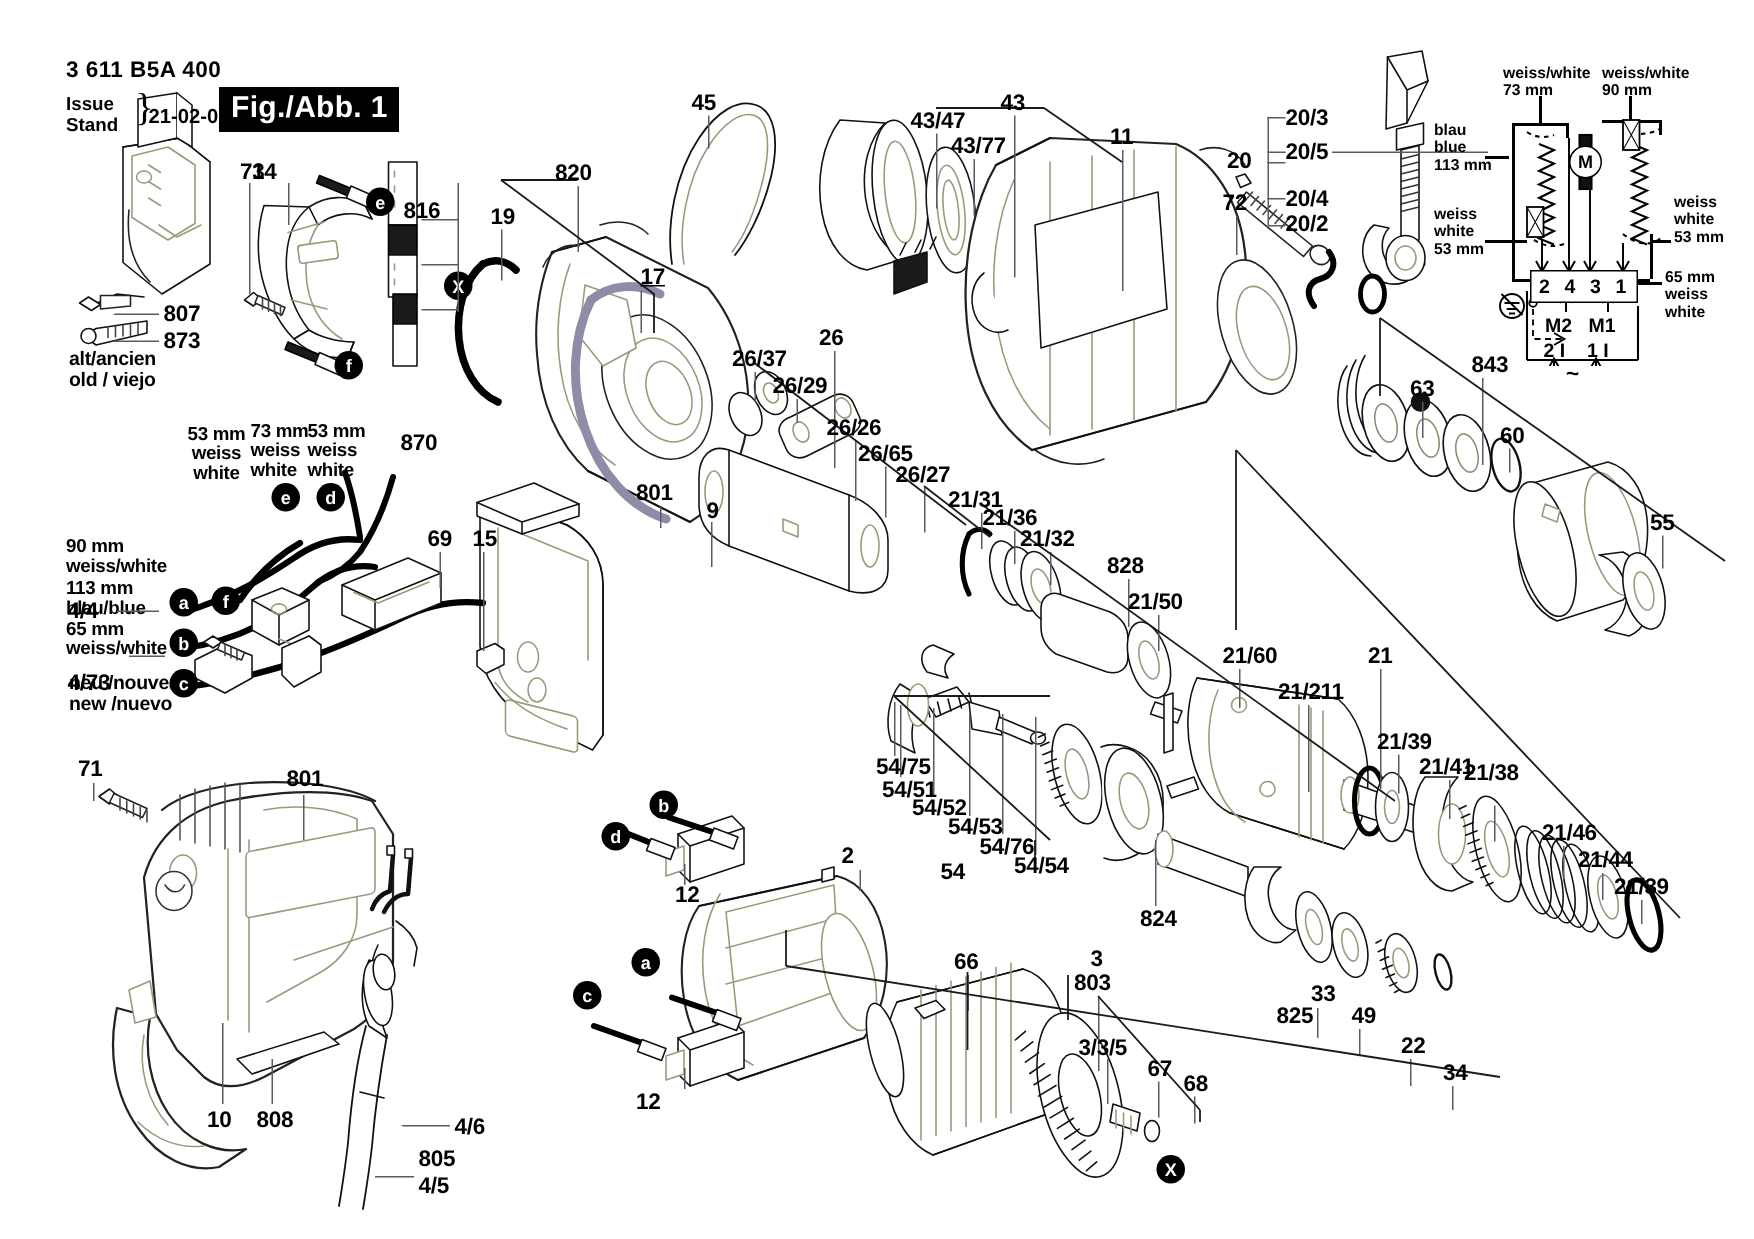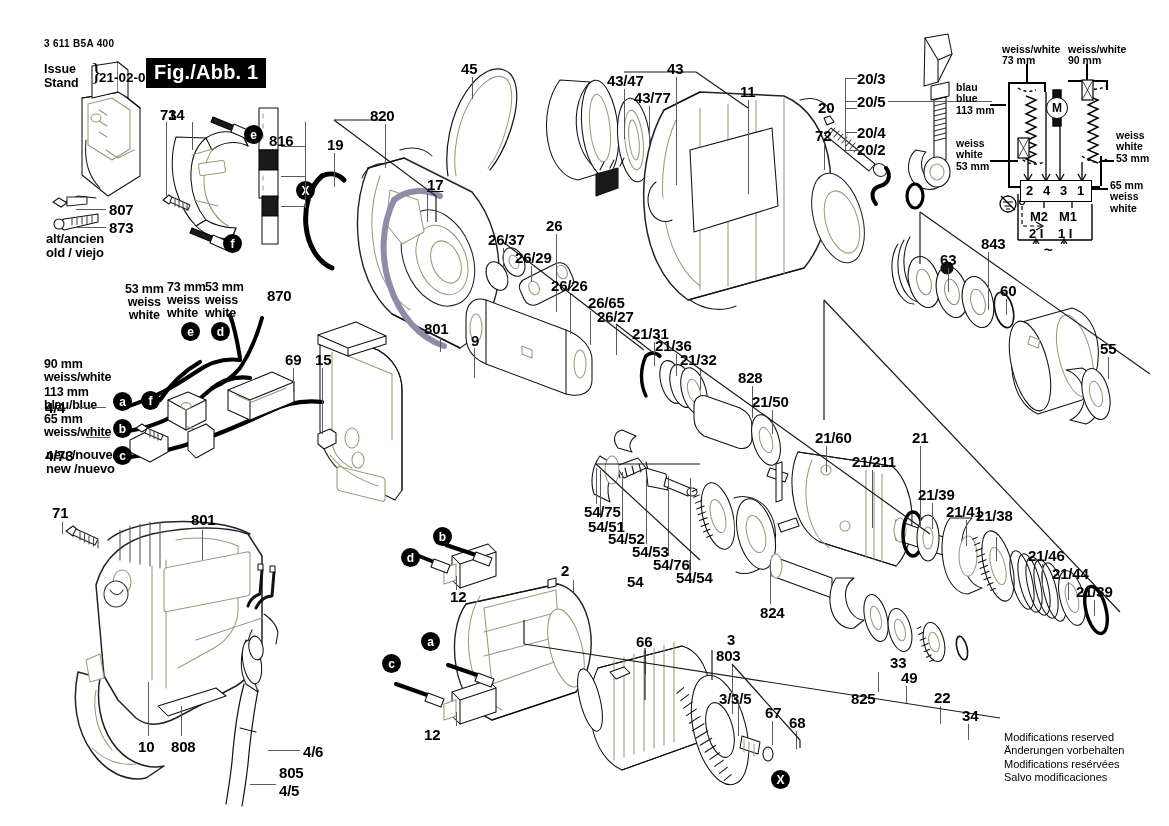--- a/index.html
+++ b/index.html
@@ -25,21 +25,21 @@
     font-weight: bold;
     font-size: 15px;
     line-height: 1.05;
     white-space: pre;
     letter-spacing: -0.2px;
   }
   .lbl.sm { font-size: 12px; font-weight: bold; }
   
   #hdr-code {
     position: absolute; left: 44px; top: 38px;
-    font-size: 10px; font-weight: bold; letter-spacing: 0.3px;
+    font-size: 15px; font-weight: bold; letter-spacing: 0.3px;
   }
   #hdr-issue {
     position: absolute; left: 44px; top: 62px;
     font-size: 12.5px; font-weight: bold; line-height: 1.12;
   }
   #hdr-brace {
     position: absolute; left: 90px; top: 60px;
     font-size: 26px; font-weight: normal; line-height: .92;
     font-family: "Liberation Serif", serif;
   }
@@ -689,21 +689,21 @@
       <div class="lbl" style="left: 327px; top: 137px;">19</div>
       <div class="lbl" style="left: 370px; top: 108px;">820</div>
       <div class="lbl" style="left: 427px; top: 177px; text-decoration: underline;">17</div>
       <div class="lbl" style="left: 461px; top: 61px;">45</div>
       <div class="lbl" style="left: 424px; top: 321px;">801</div>
       <div class="lbl" style="left: 471px; top: 333px;">9</div>
       <div class="lbl" style="left: 488px; top: 232px;">26/37</div>
       <div class="lbl" style="left: 515px; top: 250px;">26/29</div>
       <div class="lbl" style="left: 546px; top: 218px;">26</div>
       <div class="lbl" style="left: 551px; top: 278px;">26/26</div>
-      <div class="lbl" style="left: 572px; top: 295px; margin-left: 16px;">26/65</div>
+      <div class="lbl" style="left: 572px; top: 295px;">26/65</div>
       <div class="lbl" style="left: 597px; top: 309px;">26/27</div>
       <div class="lbl" style="left: 607px; top: 73px;">43/47</div>
       <div class="lbl" style="left: 634px; top: 90px;">43/77</div>
       <div class="lbl" style="left: 667px; top: 61px;">43</div>
       <div class="lbl" style="left: 740px; top: 84px;">11</div>
       <div class="lbl" style="left: 815px; top: 128px;">72</div>
       <div class="lbl" style="left: 818px; top: 100px;">20</div>
       <div class="lbl" style="left: 857px; top: 71px;">20/3</div>
       <div class="lbl" style="left: 857px; top: 94px;">20/5</div>
       <div class="lbl" style="left: 857px; top: 125px;">20/4</div>
@@ -736,22 +736,22 @@
       <div class="lbl" style="left: 561px; top: 563px;">2</div>
       <div class="lbl" style="left: 450px; top: 589px;">12</div>
       <div class="lbl" style="left: 424px; top: 727px;">12</div>
       <div class="lbl" style="left: 760px; top: 605px;">824</div>
       <div class="lbl" style="left: 636px; top: 634px;">66</div>
       <div class="lbl" style="left: 727px; top: 632px;">3</div>
       <div class="lbl" style="left: 716px; top: 648px;">803</div>
       <div class="lbl" style="left: 719px; top: 691px;">3/3/5</div>
       <div class="lbl" style="left: 765px; top: 705px;">67</div>
       <div class="lbl" style="left: 789px; top: 715px;">68</div>
-      <div class="lbl" style="left: 851px; top: 670px; margin-top: 21px;">825</div>
-      <div class="lbl" style="left: 874px; top: 655px; margin-left: 16px;">33</div>
+      <div class="lbl" style="left: 851px; top: 670px;">825</div>
+      <div class="lbl" style="left: 874px; top: 655px;">33</div>
       <div class="lbl" style="left: 901px; top: 670px;">49</div>
       <div class="lbl" style="left: 934px; top: 690px;">22</div>
       <div class="lbl" style="left: 962px; top: 708px;">34</div>
     </div>
 
   <div id="schem">
 
     <div class="sline v" style="left:12px; top:38px; height:104px;"></div>
     <div class="sline h" style="left:12px; top:38px; width:36px;"></div>
     <div class="sline v" style="left:48px; top:38px; height:10px;"></div>
@@ -837,18 +837,14 @@
 weiss
 white</div>
     <div class="sline h" style="left:-6px; top:60px; width:16px;"></div>
     <div class="sline h" style="left:-6px; top:116px; width:28px;"></div>
     <div class="sline h" style="left:104px; top:116px; width:14px;"></div>
     <div class="sline h" style="left:96px; top:144px; width:16px;"></div>
     <div class="sline v" style="left:30px; top:20px; height:18px;"></div>
     <div class="sline v" style="left:90px; top:20px; height:16px;"></div>
   </div>
 
-  <div id="footer">Modifications reserved
-Änderungen vorbehalten
-Modifications resérvées
-Salvo modificaciones</div>
 
 </div>
 
 </body></html>

